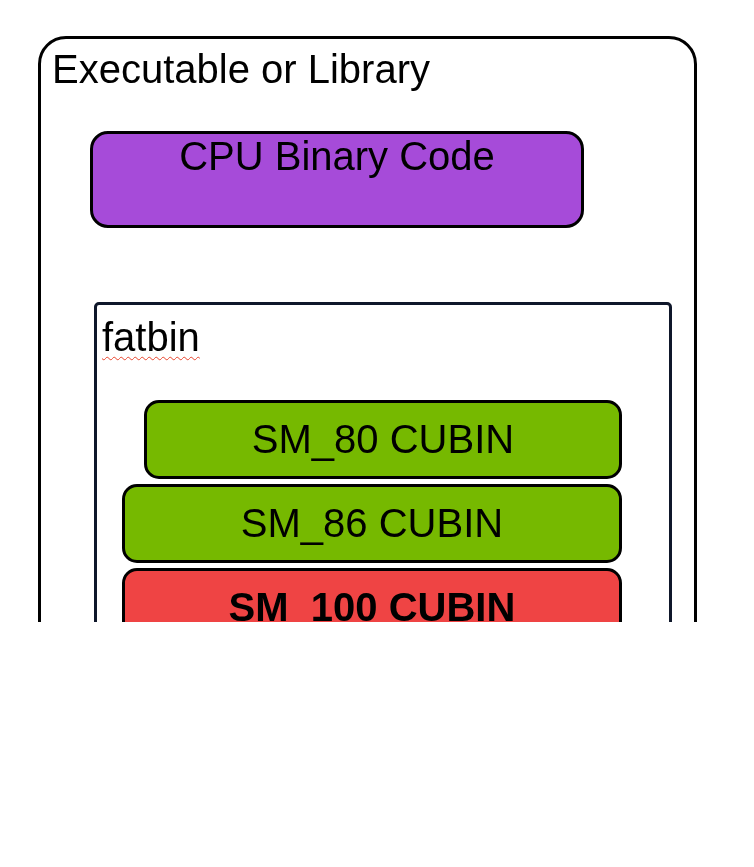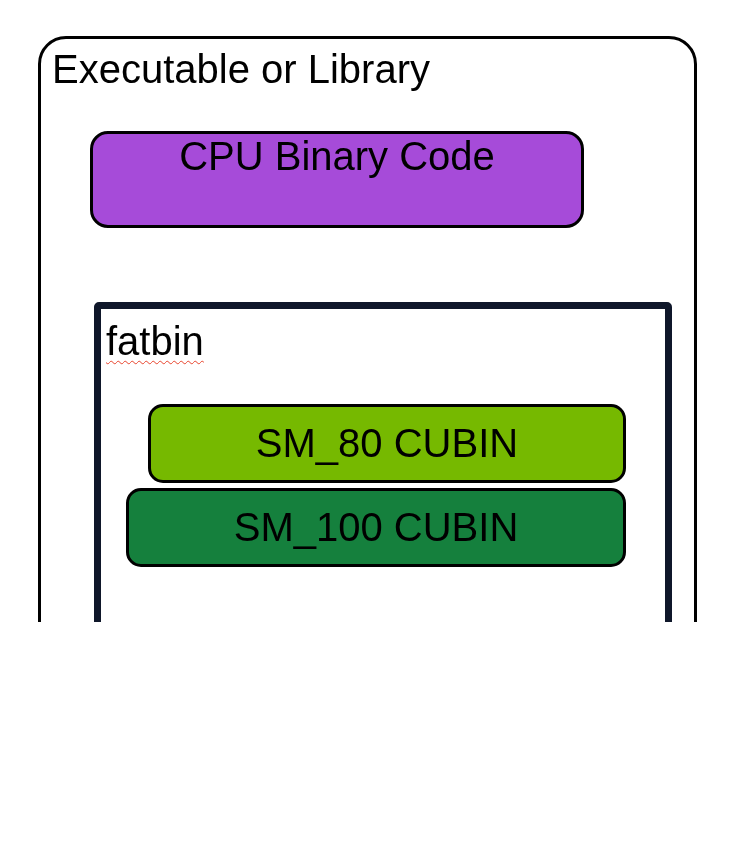--- a/index.html
+++ b/index.html
@@ -48,21 +48,21 @@
     align-items: flex-start;
     justify-content: center;
     font-size: 40px;
   }
   .fatbin-box {
     position: absolute;
     left: 53px;
     top: 263px;
     width: 578px;
     height: 486px;
-    border: 7px solid #0f172a;
+    border: 3px solid #0f172a;
     border-radius: 5px;
     box-sizing: border-box;
     background: #ffffff;
   }
   .fatbin-label {
     position: absolute;
     left: 5px;
     top: 10px;
     font-size: 40px;
     line-height: 1.1;
@@ -110,21 +110,24 @@
 
       <div class="fatbin-label" style="text-decoration-color: rgb(232, 68, 45);">fatbin</div>
 
       <div class="fatbin-stack">
 
 
         <div class="fatbin-item" style="background-color: rgb(118, 185, 0); margin-left: 22px;">
           <span>SM_80 CUBIN</span>
         </div>
 
+        <div class="fatbin-item" style="background-color: rgb(118, 185, 0);">
+          <span>SM_86 CUBIN</span>
+        </div>
 
-        <div class="fatbin-item" style="background-color: #15803d;">
+        <div class="fatbin-item" style="background-color: #ef4444; font-weight: bold;">
           <span>SM_100 CUBIN</span>
         </div>
 
       </div>
     </div>
   </div>
 </div>
 
 </body></html>

